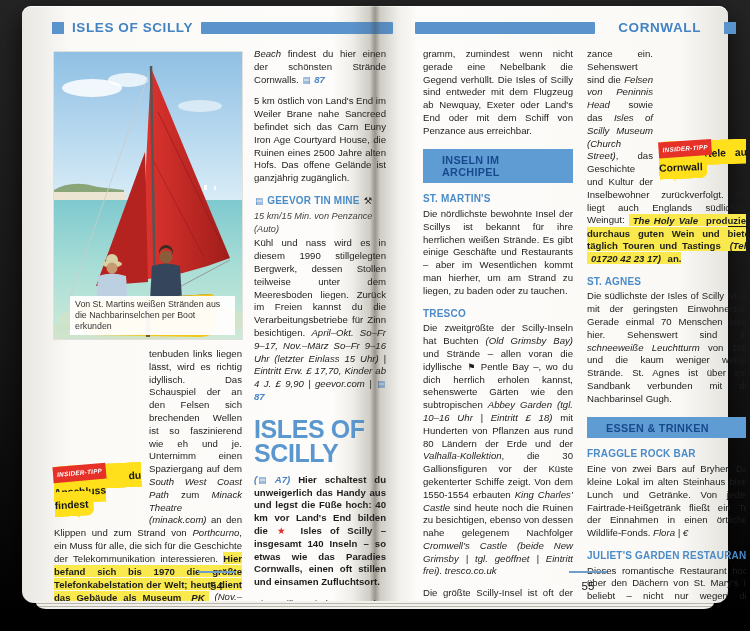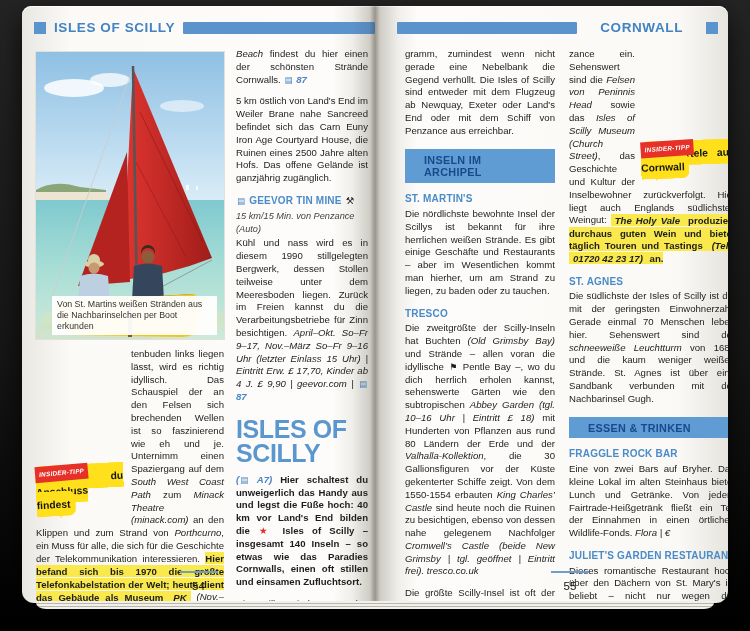--- a/index.html
+++ b/index.html
@@ -13,21 +13,21 @@
     position:absolute;left:22px;top:6px;width:706px;height:597px;
     background:linear-gradient(90deg,#e9e7e2 0%,#fbfaf7 7%,#fdfcfa 44%,#e3e1da 49.4%,#cfccc4 50%,#e3e1da 50.6%,#fdfcfa 56%,#faf9f6 93%,#e6e4de 100%);
     border-radius:9px 9px 12px 12px;
     box-shadow:0 10px 26px rgba(0,0,0,.75), inset 0 1px 0 rgba(255,255,255,.8);
   }
   .book-stack{
     position:absolute;left:36px;top:601px;width:678px;height:8px;
     background:repeating-linear-gradient(180deg,#f2f0ea 0 2px,#b9b6ad 2px 3px);
     border-radius:0 0 10px 10px / 0 0 6px 6px;
   }
-  .page{position:absolute;top:0;height:597px;overflow:hidden;}
+  .page{position:absolute;top:0;height:597px;overflow:hidden;margin-left:18px;}
   .page-left{left:0;width:353px;}
   .page-right{left:375px;width:331px;}
   .spine-shadow{
     position:absolute;left:330px;top:0;width:46px;height:597px;pointer-events:none;
     background:linear-gradient(90deg,rgba(60,55,45,0) 0%,rgba(60,55,45,.12) 38%,rgba(40,36,28,.32) 50%,rgba(60,55,45,.12) 62%,rgba(60,55,45,0) 100%);
   }
   
   .hdr{position:absolute;top:14px;left:0;right:0;height:15px;display:flex;align-items:center;gap:8px;}
   .hdr-square{width:12px;height:12px;background:#5b93cc;flex:0 0 auto;}
   .hdr-bar{flex:1;height:12px;background:#5b93cc;border-radius:1px;}

